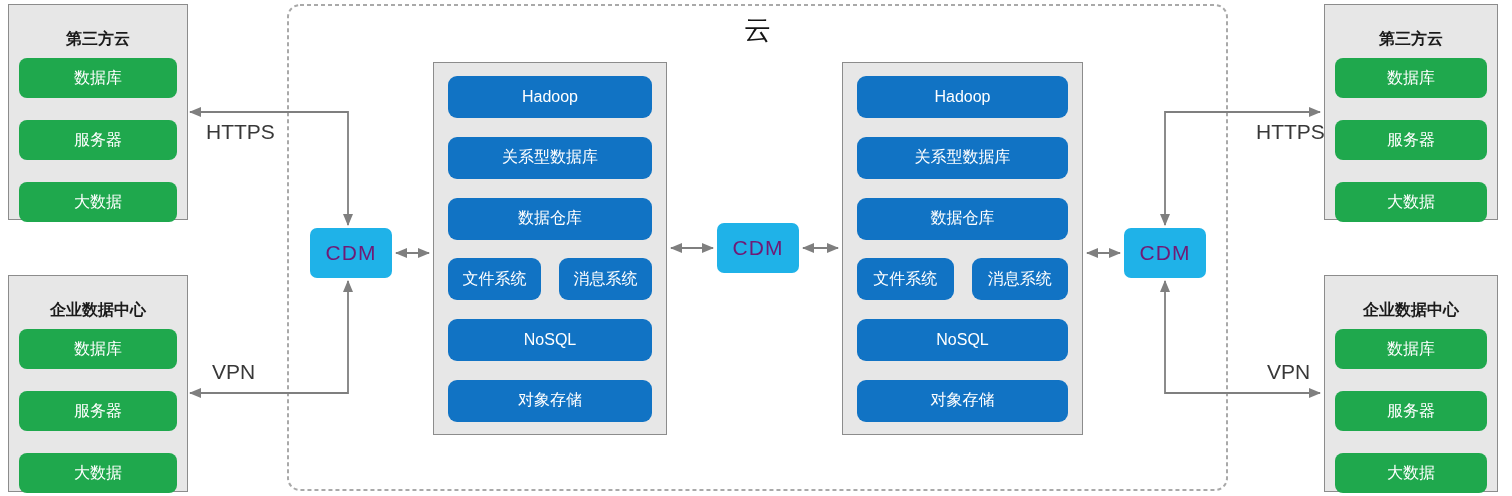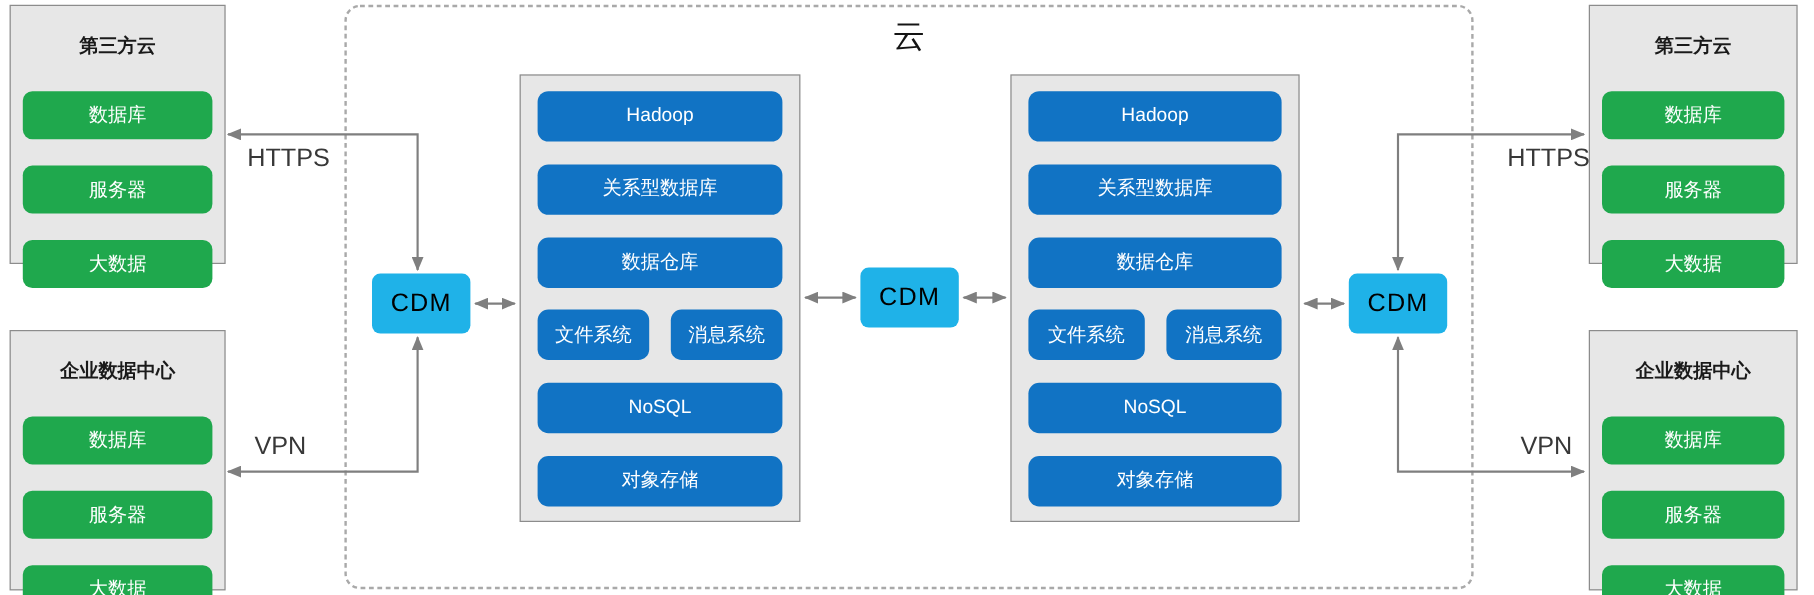--- a/index.html
+++ b/index.html
@@ -10,21 +10,21 @@
   
   .ext-box {
     position:absolute; box-sizing:border-box;
     background:var(--boxbg,#E7E7E7); border:1px solid var(--boxborder,#8C8C8C);
     padding:21px 10px 0 10px;
   }
   .ext-title {
     height:26px; line-height:26px; text-align:center;
     font-size:16px; color:var(--titletext,#1A1A1A); font-weight:bold;
   }
-  .ext-items { display:flex; flex-direction:column; gap:22px; margin-top:24px; }
+  .ext-items { display:flex; flex-direction:column; gap:22px; margin-top:6px; }
   .node {
     height:40px; border-radius:8px; background:var(--green,#1FA84D);
     color:#ffffff; font-size:16px;
     display:flex; align-items:center; justify-content:center;
   }
   
   .cluster {
     position:absolute; box-sizing:border-box;
     background:var(--boxbg,#E7E7E7); border:1px solid var(--boxborder,#8C8C8C);
     display:flex; flex-direction:column; justify-content:space-between;
@@ -33,21 +33,21 @@
   .service {
     height:42px; border-radius:9px; background:var(--blue,#1173C4);
     color:#ffffff; font-size:16px;
     display:flex; align-items:center; justify-content:center;
   }
   .split { display:flex; gap:18px; }
   .split .service { flex:1; }
   
   .cdm-node {
     position:absolute; width:82px; height:50px; border-radius:7px;
-    background:var(--cyan,#1FB2E8); color:#000000;
+    background:var(--cyan,#1FB2E8); color:#701a75;
     font-size:21px; letter-spacing:1px;
     display:flex; align-items:center; justify-content:center;
   }
   
   .cloud-title {
     position:absolute; left:287px; top:12px; width:941px;
     text-align:center; font-size:27px; color:#141414;
   }
   .link-label { position:absolute; font-size:21px; color:var(--labeltext,#383838); }
   

